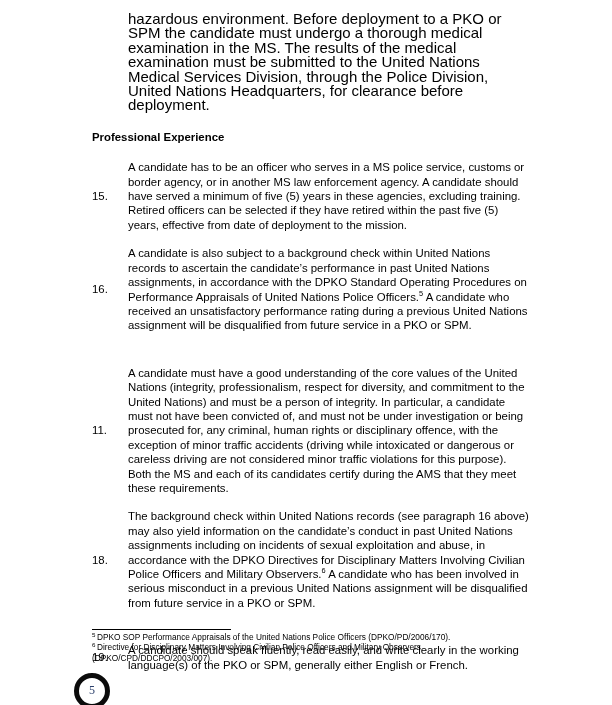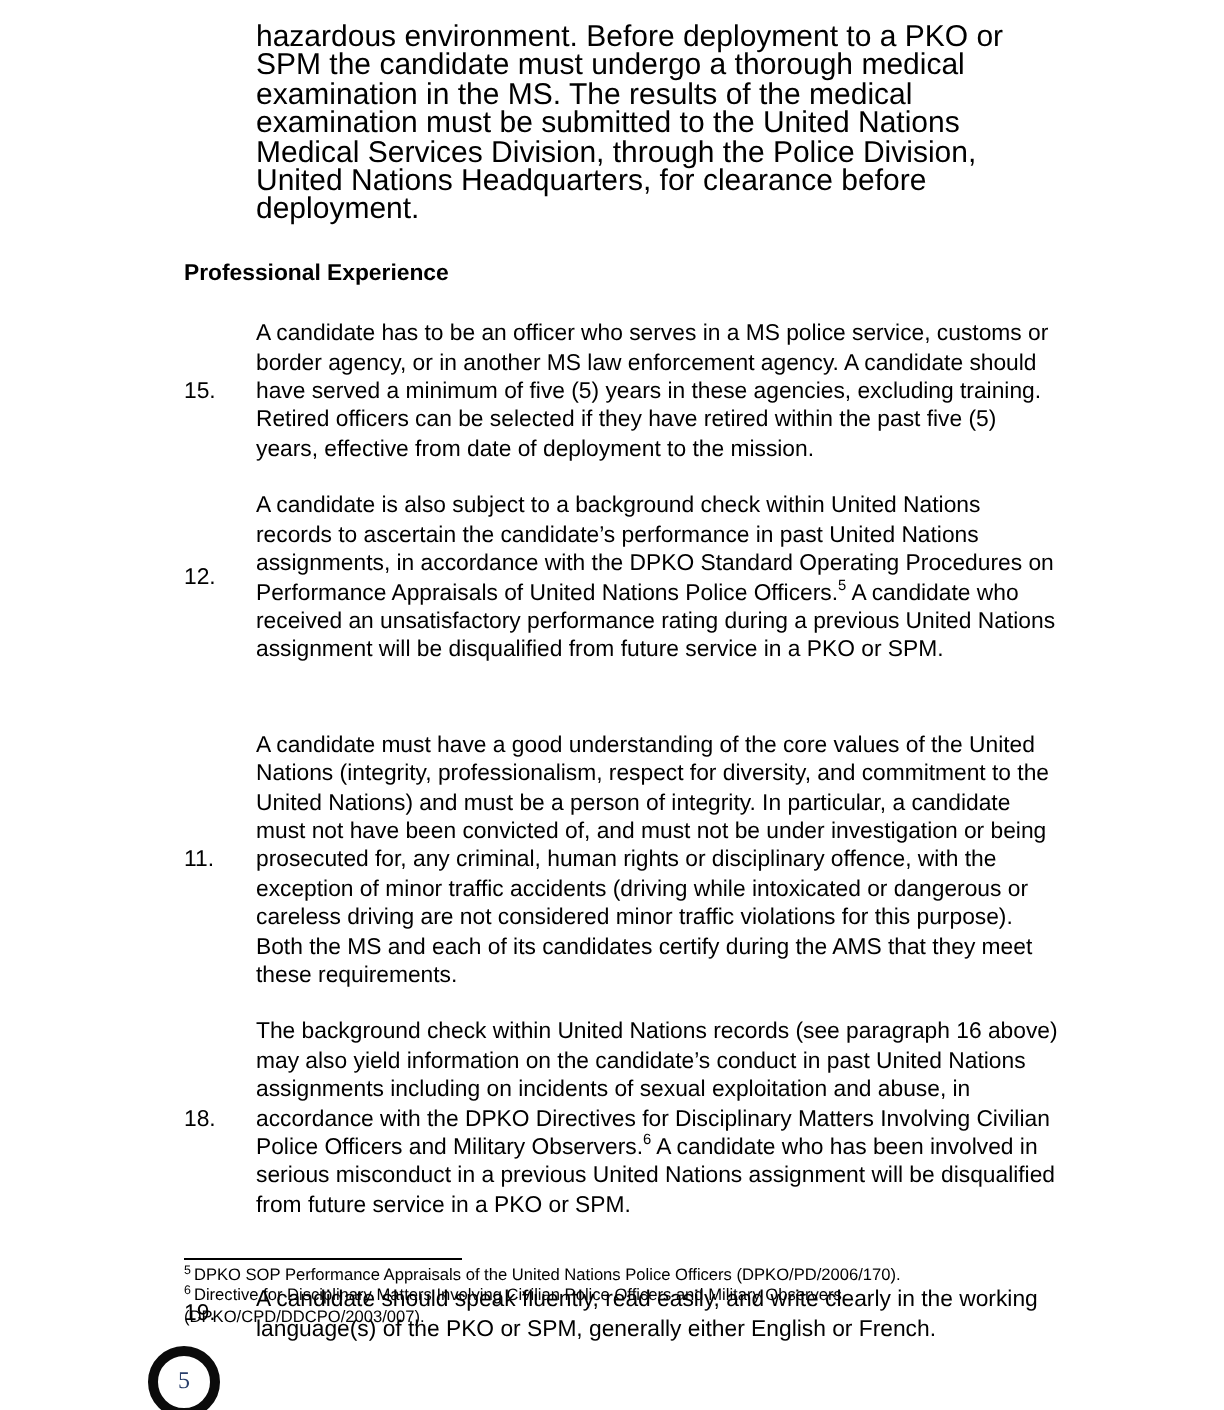--- a/index.html
+++ b/index.html
@@ -148,21 +148,21 @@
     <div class="sp-heading-after"></div>
 
     <div class="para-row">
       <div class="para-num">15.</div>
       <div class="para-text">A candidate has to be an officer who serves in a MS police service, customs or border agency, or in another MS law enforcement agency. A candidate should have served a minimum of five (5) years in these agencies, excluding training. Retired officers can be selected if they have retired within the past five (5) years, effective from date of deployment to the mission.</div>
     </div>
 
     <div class="sp-para"></div>
 
     <div class="para-row">
-      <div class="para-num">12.</div>
+      <div class="para-num">16.</div>
       <div class="para-text"><span>A candidate is also subject to a background check within United Nations records to ascertain the candidate’s performance in past United Nations assignments, in accordance with the DPKO Standard Operating Procedures on Performance Appraisals of United Nations Police Officers.</span><sup class="fn-ref">5</sup><span>  A candidate who received an unsatisfactory performance rating during a previous United Nations assignment will be disqualified from future service in a PKO or SPM.</span></div>
     </div>
 
     <div class="sp-heading-before"></div>
     <div class="sp-heading-after"></div>
 
     <div class="para-row">
       <div class="para-num">11.</div>
       <div class="para-text">A candidate must have a good understanding of the core values of the United Nations (integrity, professionalism, respect for diversity, and commitment to the United Nations) and must be a person of integrity. In particular, a candidate must not have been convicted of, and must not be under investigation or being prosecuted for, any criminal, human rights or disciplinary offence, with the exception of minor traffic accidents (driving while intoxicated or dangerous or careless driving are not considered minor traffic violations for this purpose). Both the MS and each of its candidates certify during the AMS that they meet these requirements.</div>
     </div>

